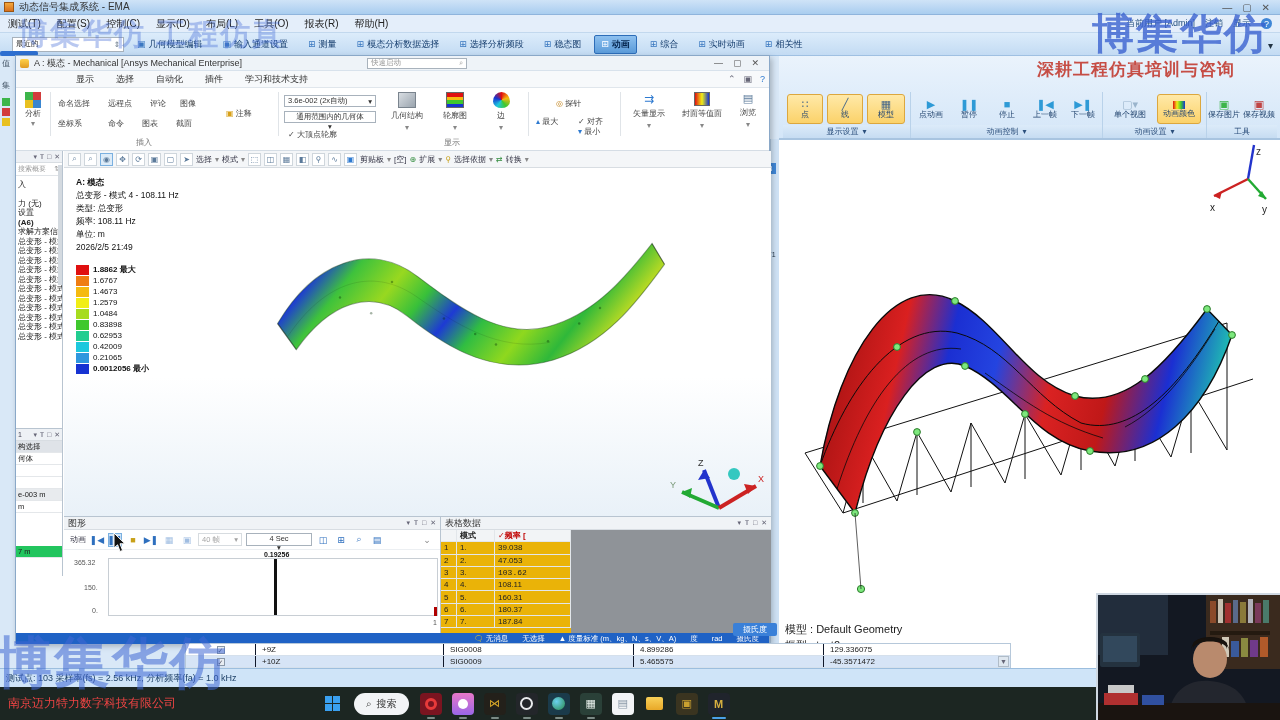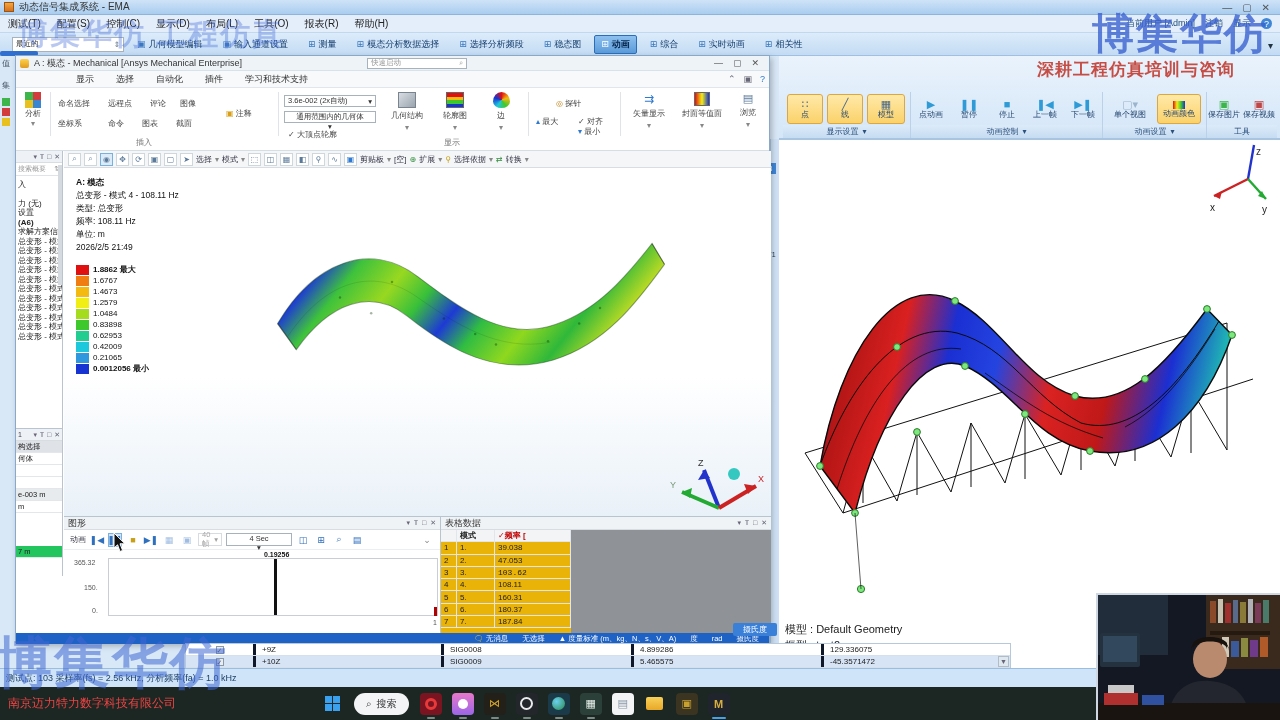--- a/index.html
+++ b/index.html
@@ -53,21 +53,21 @@
   .gp-head{height:13px;background:#f0f3f6;border-bottom:1px solid #d8dde2;display:flex;align-items:center;padding:0 4px;color:#333;font-size:9px;}
   .gp-tools{height:20px;display:flex;align-items:center;gap:4px;padding:0 6px;border-bottom:1px solid #eceff2;}
   .pbtn{width:14px;height:14px;display:flex;align-items:center;justify-content:center;font-size:9px;color:#2e6fbe;border:1px solid transparent;flex:0 0 auto;}
   .tablep{left:425px;top:460px;width:330px;height:117px;background:#eab308;border-top:1px solid #b8c4d0;overflow:hidden;}
   .trow{display:flex;height:12.3px;border-bottom:1px solid #e2e6ea;font-size:8px;color:#222;}
   .tc{border-right:1px solid #e2e6ea;display:flex;align-items:center;padding:0 3px;}
   .a-status{left:0;top:577px;width:753px;height:11px;background:#1f62c5;color:#fff;display:flex;align-items:center;justify-content:flex-end;gap:14px;font-size:7.5px;padding-right:10px;}
   
   .sigtable{left:185px;top:643px;width:826px;height:25px;background:#fff;border:1px solid #b6c8da;}
   .sigrow{display:flex;height:12px;font-size:8px;color:#222;border-bottom:1px solid #d5e0ec;}
-  .sigc{border-right:3px solid #0f172a;display:flex;align-items:center;padding:0 6px;}
+  .sigc{border-right:1px solid #0f172a;display:flex;align-items:center;padding:0 6px;}
   .ema-status{left:0;top:668px;width:1280px;height:19px;background:#cfe4f8;border-top:1px solid #9cbede;color:#1c3f66;display:flex;align-items:center;padding-left:6px;font-size:9px;}
   .taskbar{left:0;top:687px;width:1280px;height:33px;background:#1c2622;display:flex;align-items:center;}
   .tico{width:22px;height:22px;border-radius:4px;display:flex;align-items:center;justify-content:center;font-size:11px;margin:0 5px;flex:0 0 auto;position:relative;}
   .tico .run{position:absolute;bottom:-4px;left:7px;width:8px;height:2px;background:#7b8a85;border-radius:1px;}
   .wm{color:rgba(62,100,210,0.55);font-weight:bold;letter-spacing:2px;pointer-events:none;z-index:8;white-space:nowrap;}
   .sel-box{background:#fff;border:1px solid #a8b2bc;display:flex;align-items:center;justify-content:space-between;font-size:7.5px;color:#333;padding:0 3px;}
   .dis{opacity:.45;}
 </style>
 </head>
 <body>
@@ -607,21 +607,21 @@
         </span>
       </div>
       <div class="gp-tools">
         <span class="t8" style="color:#334;">动画</span>
         <span class="pbtn">❚◀</span>
         <span class="pbtn" style="border-color:#7ab0e0;background:#cfe4f8;">❚❚</span>
         <span class="pbtn" style="color:#c8a018;">■</span>
         <span class="pbtn">▶❚</span>
         <span class="pbtn dis">▦</span>
         <span class="pbtn dis">▣</span>
-        <span class="sel-box dis" style="width:24px;height:13px;">
+        <span class="sel-box dis" style="width:44px;height:13px;">
           <span>40 帧</span>
             <span>▾</span>
         </span>
         <span class="sel-box" style="width:66px;height:13px;flex-direction:column;">
           <span>4 Sec</span>
             <span>▾</span>
         </span>
         <span class="pbtn">◫</span>
         <span class="pbtn">⊞</span>
         <span class="pbtn">⌕</span>

